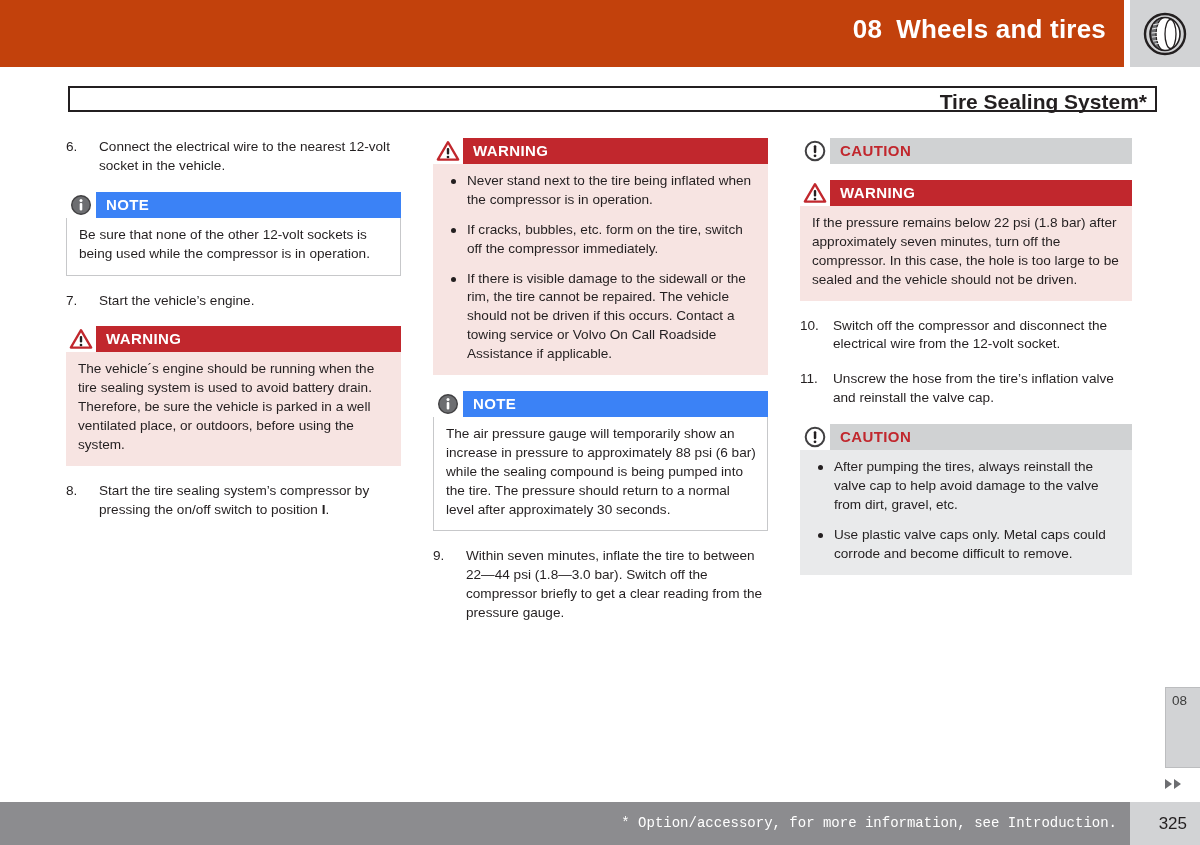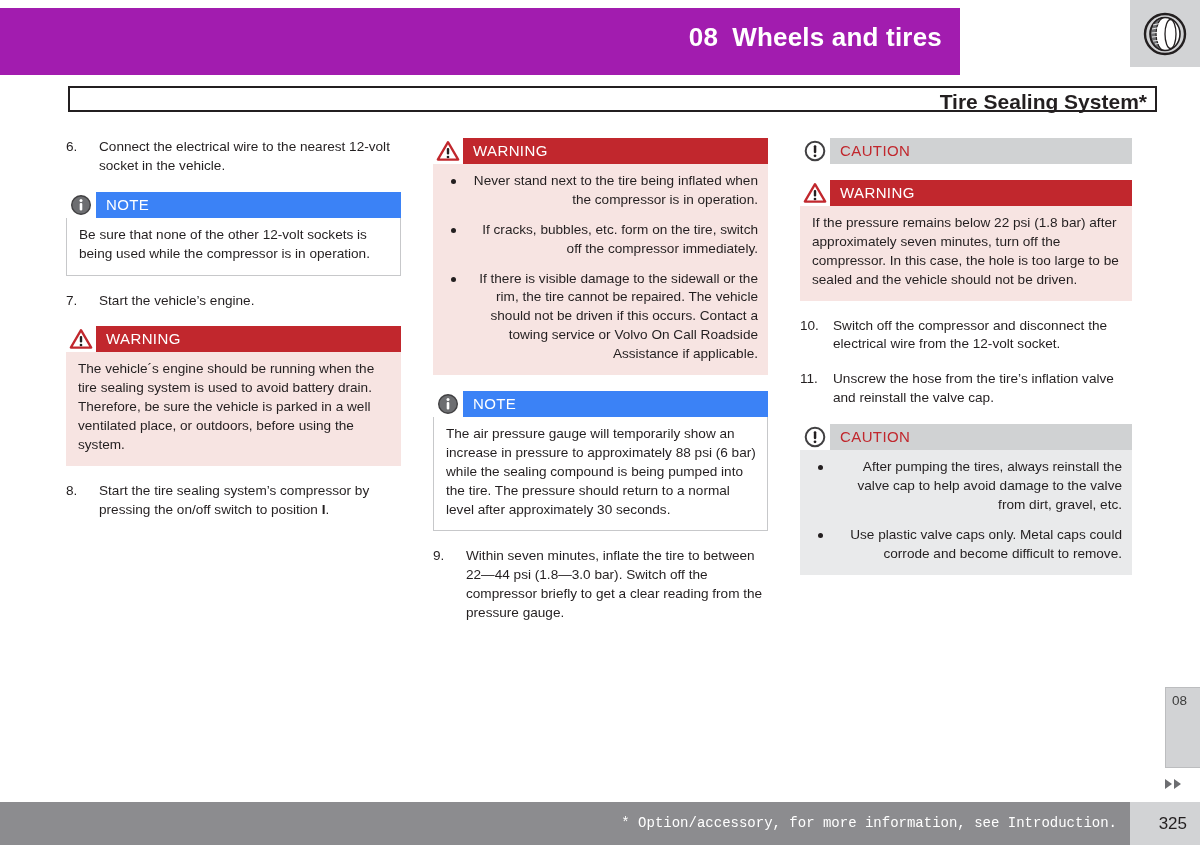--- a/index.html
+++ b/index.html
@@ -6,23 +6,22 @@
   html, body {
     width: 1200px; height: 845px;
     background: #ffffff;
     font-family: "Liberation Sans", sans-serif;
     overflow: hidden;
   }
   .page { position: relative; width: 1200px; height: 845px; background: #fff; }
 
   
   .header-band {
-    position: absolute; left: 0; top: 0; width: 960px; height: 67px;
-    background: #a21caf;
-    margin-top: 8px;
+    position: absolute; left: 0; top: 0; width: 1124px; height: 67px;
+    background: #c2410c;
   }
   .header-title {
     position: absolute; right: 18px; top: 14px;
     color: #ffffff; font-size: 26px; font-weight: bold;
     letter-spacing: .2px; white-space: nowrap;
   }
   .header-title .num { margin-right: 14px; }
   .header-icon-box {
     position: absolute; left: 1130px; top: 0; width: 70px; height: 67px;
     background: #d2d3d5;
@@ -67,21 +66,21 @@
   .callout { margin-bottom: 16px; width: 100%; }
   .callout-head {
     position: relative; height: 26px; display: flex; align-items: center;
   }
   .callout-head .badge {
     position: absolute; left: 0; top: 0; width: 30px; height: 26px;
     background: #ffffff; display: flex; align-items: center; justify-content: center;
   }
   .callout-head .ctitle {
     position: absolute; left: 40px; top: 50%; transform: translateY(-50%);
-    font-size: 15px; font-weight: normal; letter-spacing: .4px;
+    font-size: 15px; font-weight: bold; letter-spacing: .4px;
   }
   .callout-body {
     padding: 8px 10px 11px 12px;
     font-size: 13.6px; line-height: 1.39;
   }
 
   
   .note .callout-head { background: #3b82f6; }
   .note .ctitle { color: #ffffff; }
   .note .callout-body {
@@ -92,21 +91,21 @@
   .warning .ctitle { color: #ffffff; }
   .warning .callout-body { background: #f7e4e2; }
   
   .caution .callout-head { background: #d0d2d3; }
   .caution .ctitle { color: #c1272d; }
   .caution .callout-body { background: #e9eaeb; }
 
   
   ul.blist { list-style: none; }
   ul.blist li {
-    position: relative; padding-left: 22px; margin-bottom: 11px; text-align: right;
+    position: relative; padding-left: 22px; margin-bottom: 11px;
   }
   ul.blist li:last-child { margin-bottom: 0; }
   ul.blist li::before {
     content: ""; position: absolute; left: 6px; top: 7px;
     width: 5px; height: 5px; border-radius: 50%; background: #231f20;
   }
 
   
   .chapter-tab {
     position: absolute; left: 1165px; top: 687px; width: 35px; height: 81px;

